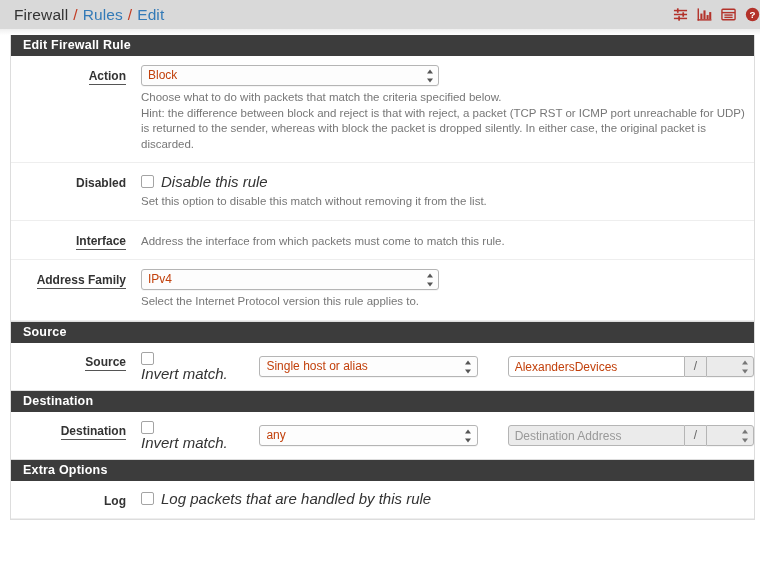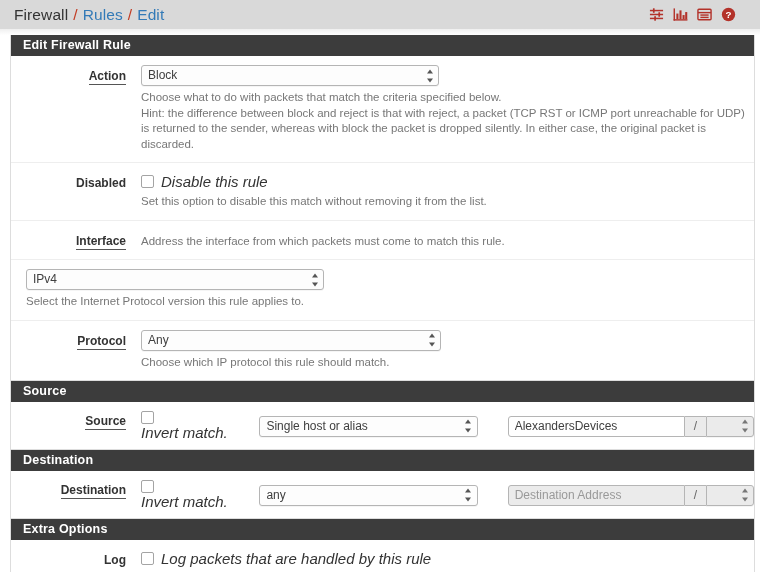--- a/index.html
+++ b/index.html
@@ -16,21 +16,21 @@
     color: #333333;
     -webkit-font-smoothing: antialiased;
   }
 
   
   .breadcrumb-bar {
     height: 29px;
     background: #d9d9d9;
     display: flex;
     align-items: center;
-    padding: 0 24px 0 14px;
+    padding: 0 0 0 14px;
     box-sizing: border-box;
   }
   .crumbs {
     display: flex;
     align-items: baseline;
     flex: 1;
     font-size: 15.5px;
     letter-spacing: 0.1px;
   }
   .crumb-current {
@@ -119,21 +119,21 @@
 
   
   .sel, .txt {
     box-sizing: border-box;
     height: 21px;
     border: 1px solid #b5b5b5;
     border-radius: 3px;
     background: #ffffff;
     font-family: "Liberation Sans", sans-serif;
     font-size: 12px;
-    color: #404040;
+    color: #c2410c;
     padding: 0 6px;
     line-height: 19px;
     outline: none;
   }
   .sel {
     position: relative;
     display: inline-flex;
     align-items: center;
     padding-right: 18px;
     cursor: pointer;
@@ -325,47 +325,35 @@
     <div class="form-row">
       <div class="form-label">
         <span class="tip">Interface</span>
       </div>
       <div class="form-control-col">
         <div class="help">Address the interface from which packets must come to match this rule.</div>
       </div>
     </div>
 
     <div class="form-row">
+      <div class="form-label">
+        <span class="tip">Address Family</span>
+      </div>
       <div class="form-control-col">
         <div class="sel w-action">
           <span class="sel-val">IPv4</span>
           <span class="stepper">
               <i class="up"></i>
               <i class="dn"></i>
             </span>
         </div>
         <div class="help">Select the Internet Protocol version this rule applies to.</div>
       </div>
     </div>
 
-    <div class="form-row last">
-      <div class="form-label">
-        <span class="tip">Protocol</span>
-      </div>
-      <div class="form-control-col">
-        <div class="sel w-protocol">
-          <span class="sel-val">Any</span>
-          <span class="stepper">
-              <i class="up"></i>
-              <i class="dn"></i>
-            </span>
-        </div>
-        <div class="help">Choose which IP protocol this rule should match.</div>
-      </div>
-    </div>
 
   </div>
 </div>
 
 <div class="panel">
   <div class="panel-heading">Source</div>
   <div class="panel-body">
     <div class="form-row last tight">
       <div class="form-label">
         <span class="tip">Source</span>

